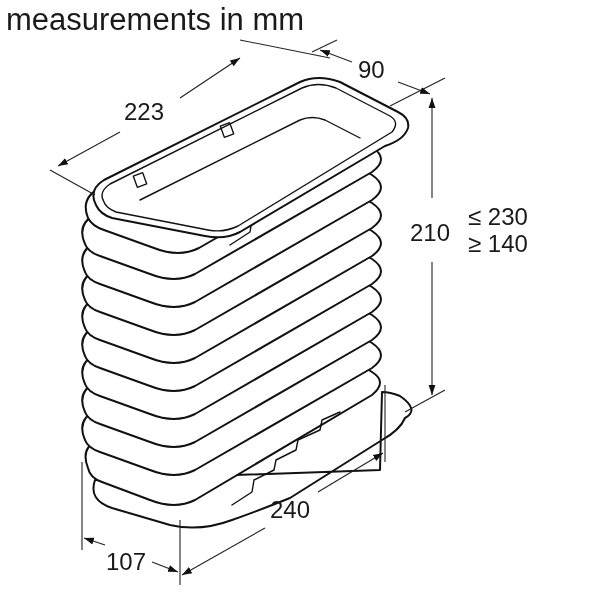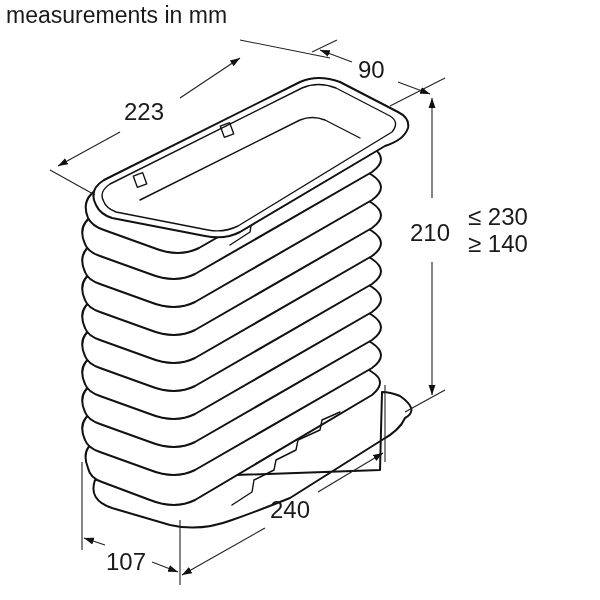--- a/index.html
+++ b/index.html
@@ -1,18 +1,18 @@
 <!DOCTYPE html>
 <html><head>
 <meta charset="utf-8">
 <style>
   html, body { margin: 0; padding: 0; background: #ffffff; }
   body { width: 600px; height: 600px; position: relative; overflow: hidden;
          font-family: "Liberation Sans", sans-serif; color: #111; }
-  .title { position: absolute; left: 6px; top: 2px; font-size: 23px; color: #1a1a1a; }
+  .title { position: absolute; left: 6px; top: 2px; font-size: 31px; color: #1a1a1a; }
   svg { position: absolute; left: 0; top: 0; }
   .dimlabel { font-family: "Liberation Sans", sans-serif; font-size: 24px; fill: #1a1a1a; }
   .outline { fill: #fff; stroke: #111; stroke-width: 2; stroke-linejoin: round; stroke-linecap: round; }
   .thin { fill: none; stroke: #111; stroke-width: 1.4; stroke-linecap: round; stroke-linejoin: round; }
   .dim { fill: none; stroke: #222; stroke-width: 1.1; }
   .arrow { fill: #111; }
 </style>
 </head>
 <body>
 

